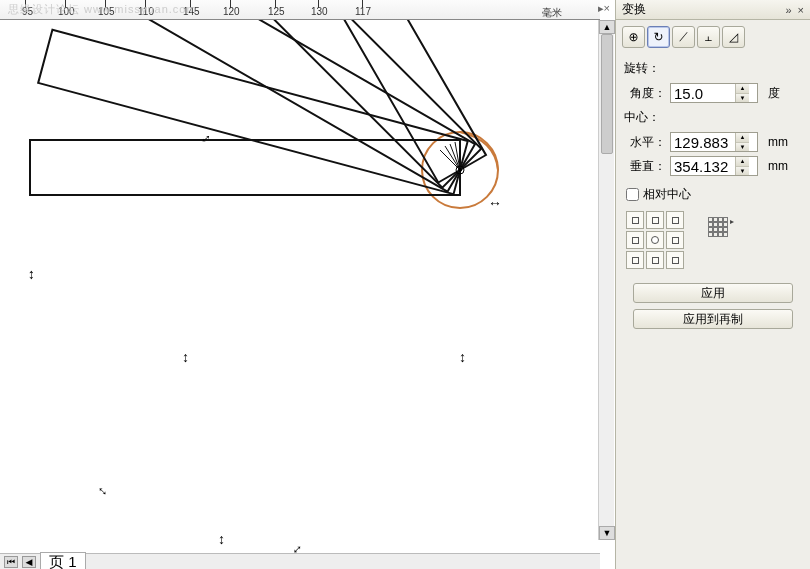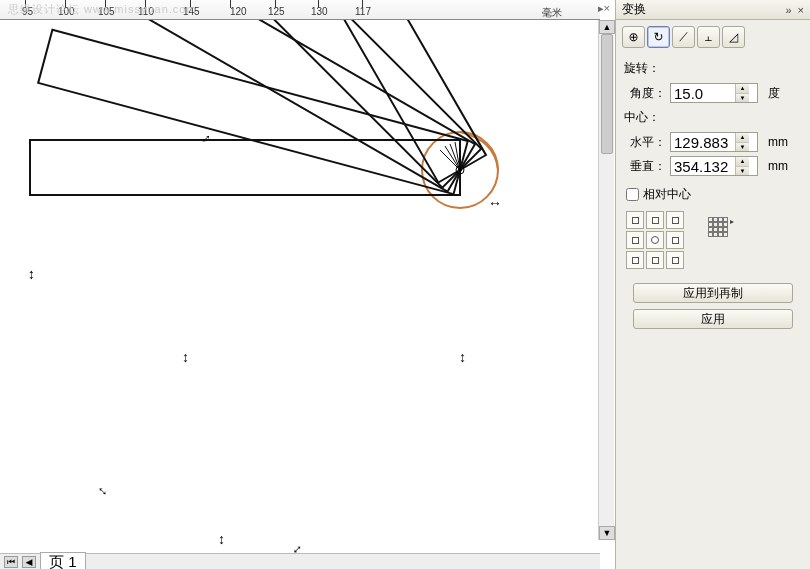--- a/index.html
+++ b/index.html
@@ -69,21 +69,21 @@
     <div class="label" style="left:22px">95</div>
   <div class="major" style="left:65px"></div>
     <div class="label" style="left:58px">100</div>
   <div class="major" style="left:105px"></div>
     <div class="label" style="left:98px">105</div>
   <div class="major" style="left:145px"></div>
     <div class="label" style="left:138px">110</div>
   <div class="major" style="left:190px"></div>
     <div class="label" style="left:183px">145</div>
   <div class="major" style="left:230px"></div>
-    <div class="label" style="left:230px">120</div>
+    <div class="label" style="left:223px">120</div>
   <div class="major" style="left:275px"></div>
     <div class="label" style="left:268px">125</div>
   <div class="major" style="left:318px"></div>
     <div class="label" style="left:311px">130</div>
   <div class="major" style="left:362px"></div>
     <div class="label" style="left:355px">117</div>
   <div class="label" style="left:542px">毫米</div>
 </div>
 
 <span class="corner-x">▸×</span>
@@ -262,15 +262,15 @@
             <div></div>
             <div></div>
             <div></div>
             <div></div>
           </span>
         <span class="tri">▸</span>
       </span>
     </div>
   </div>
 
+  <button class="btn">应用</button>
   <button class="btn">应用到再制</button>
-  <button class="btn">应用</button>
 </div>
 
 </body></html>

